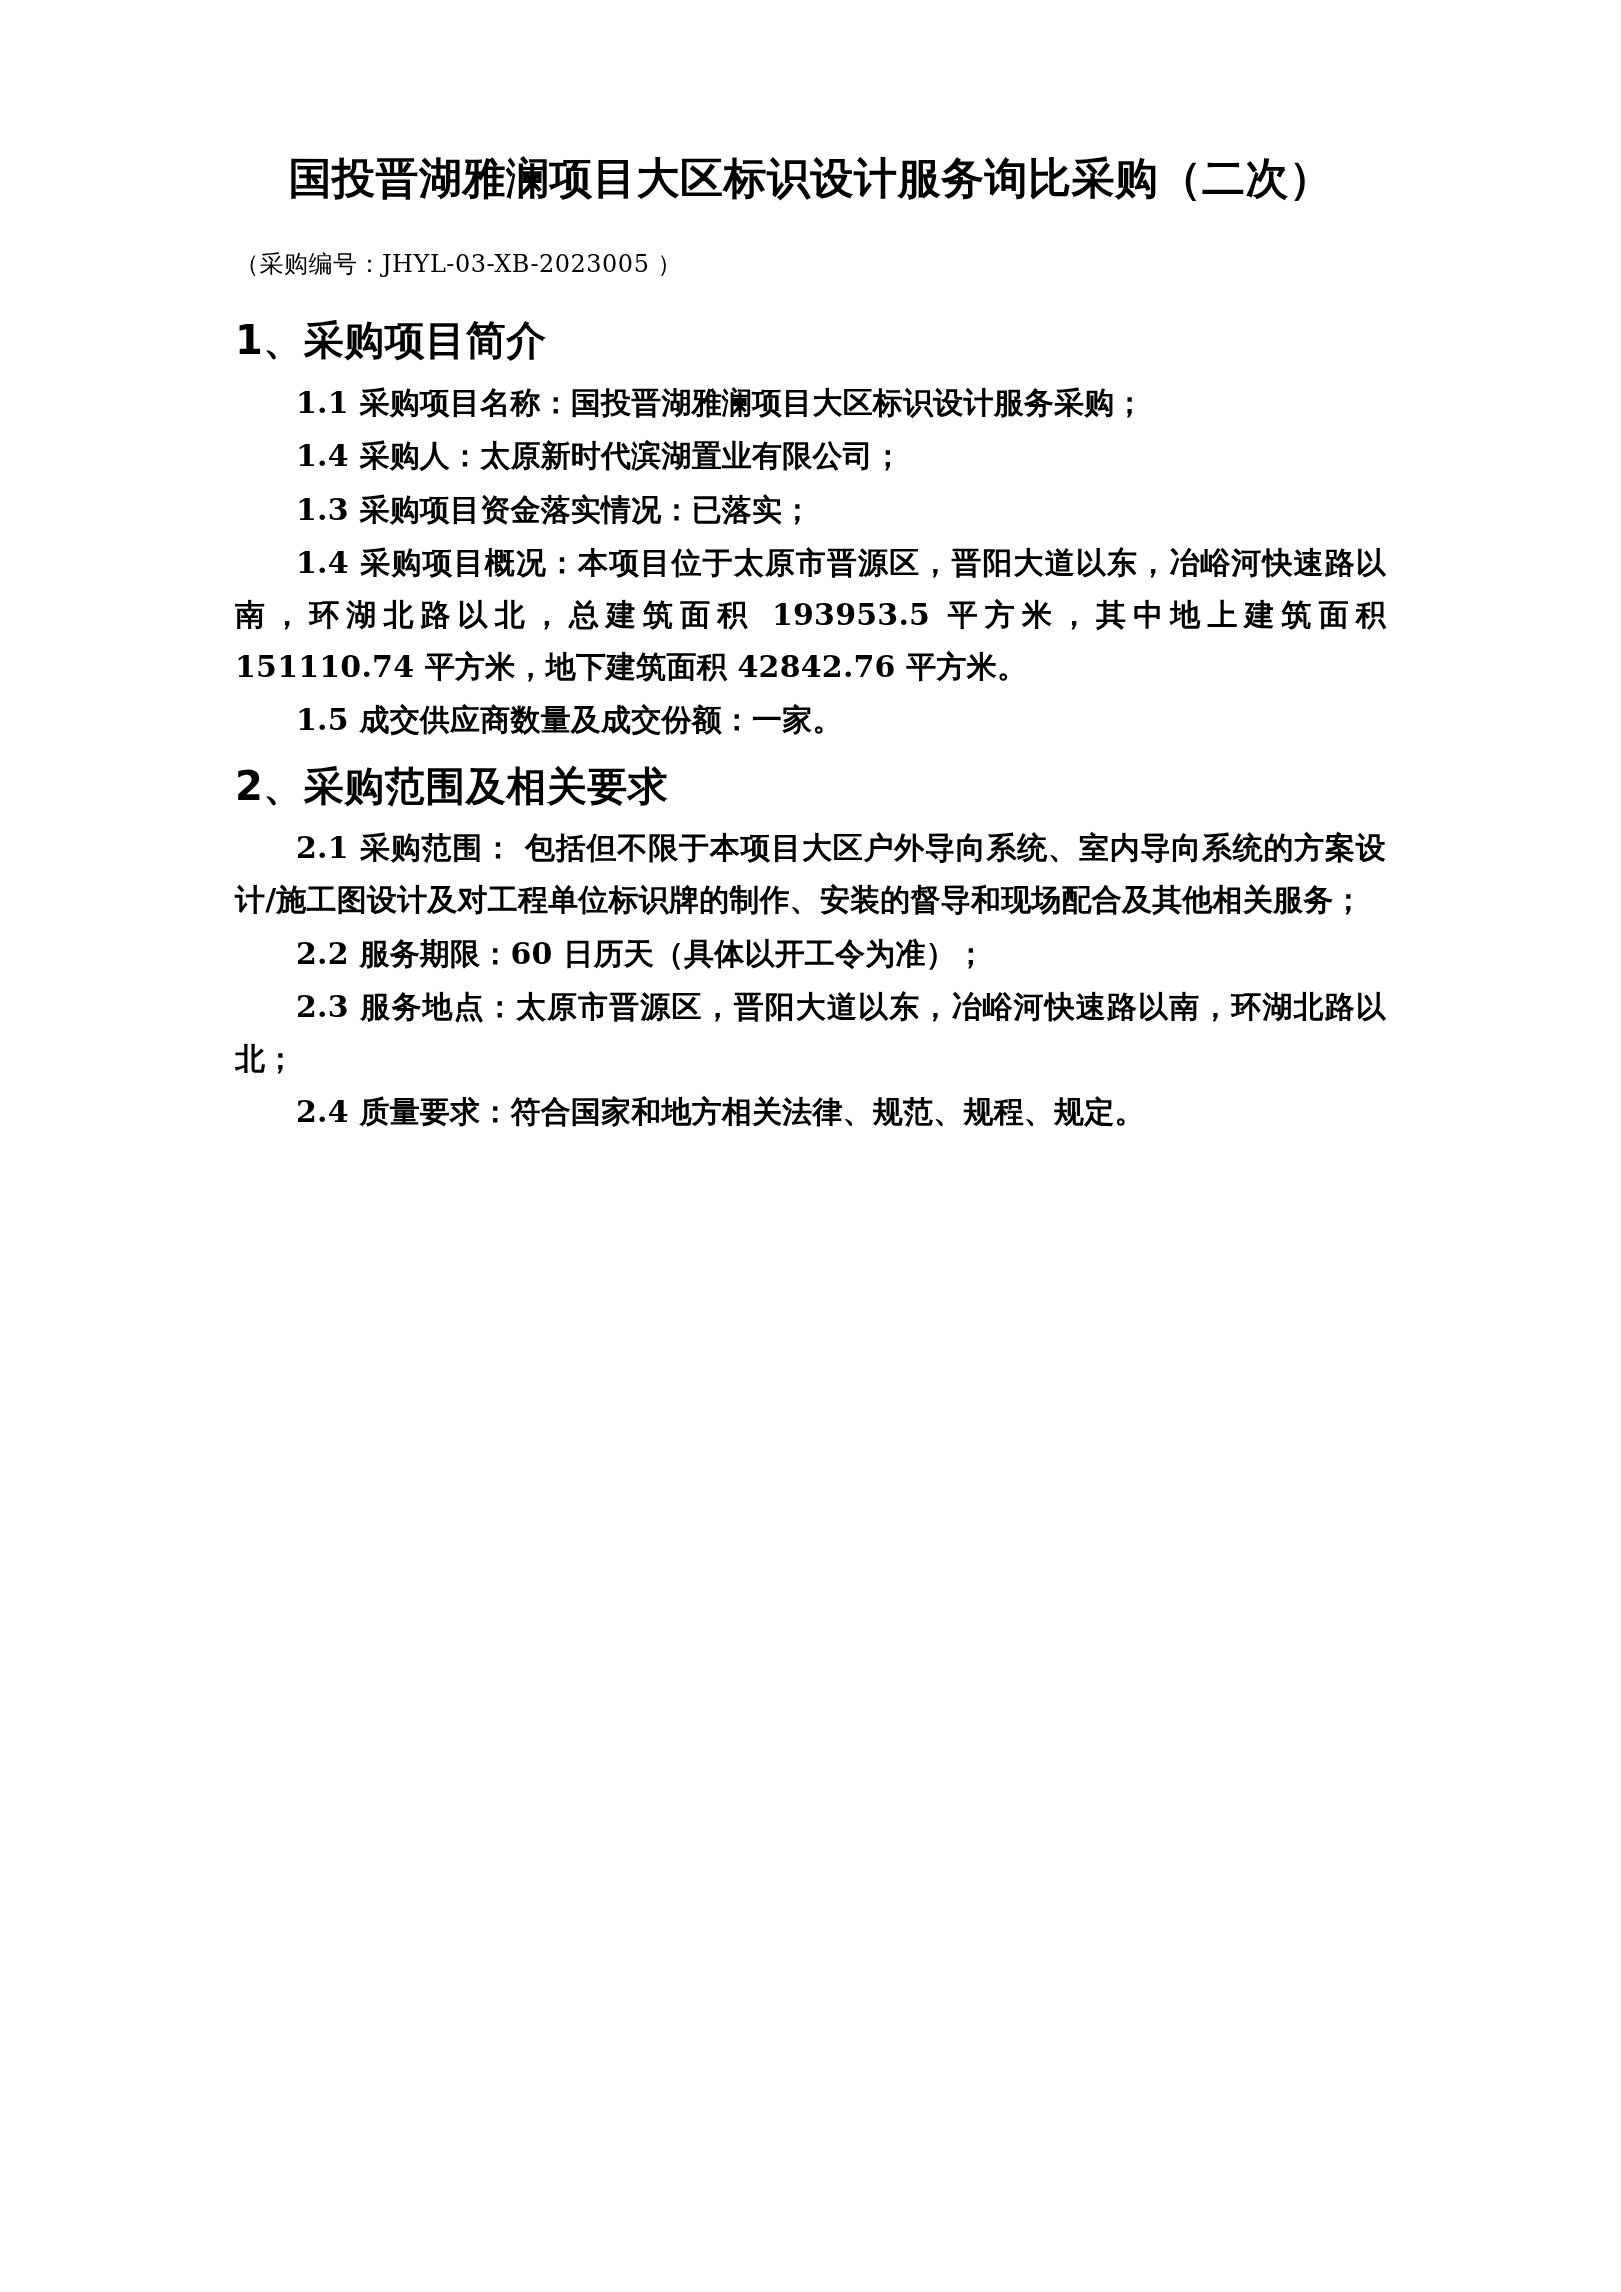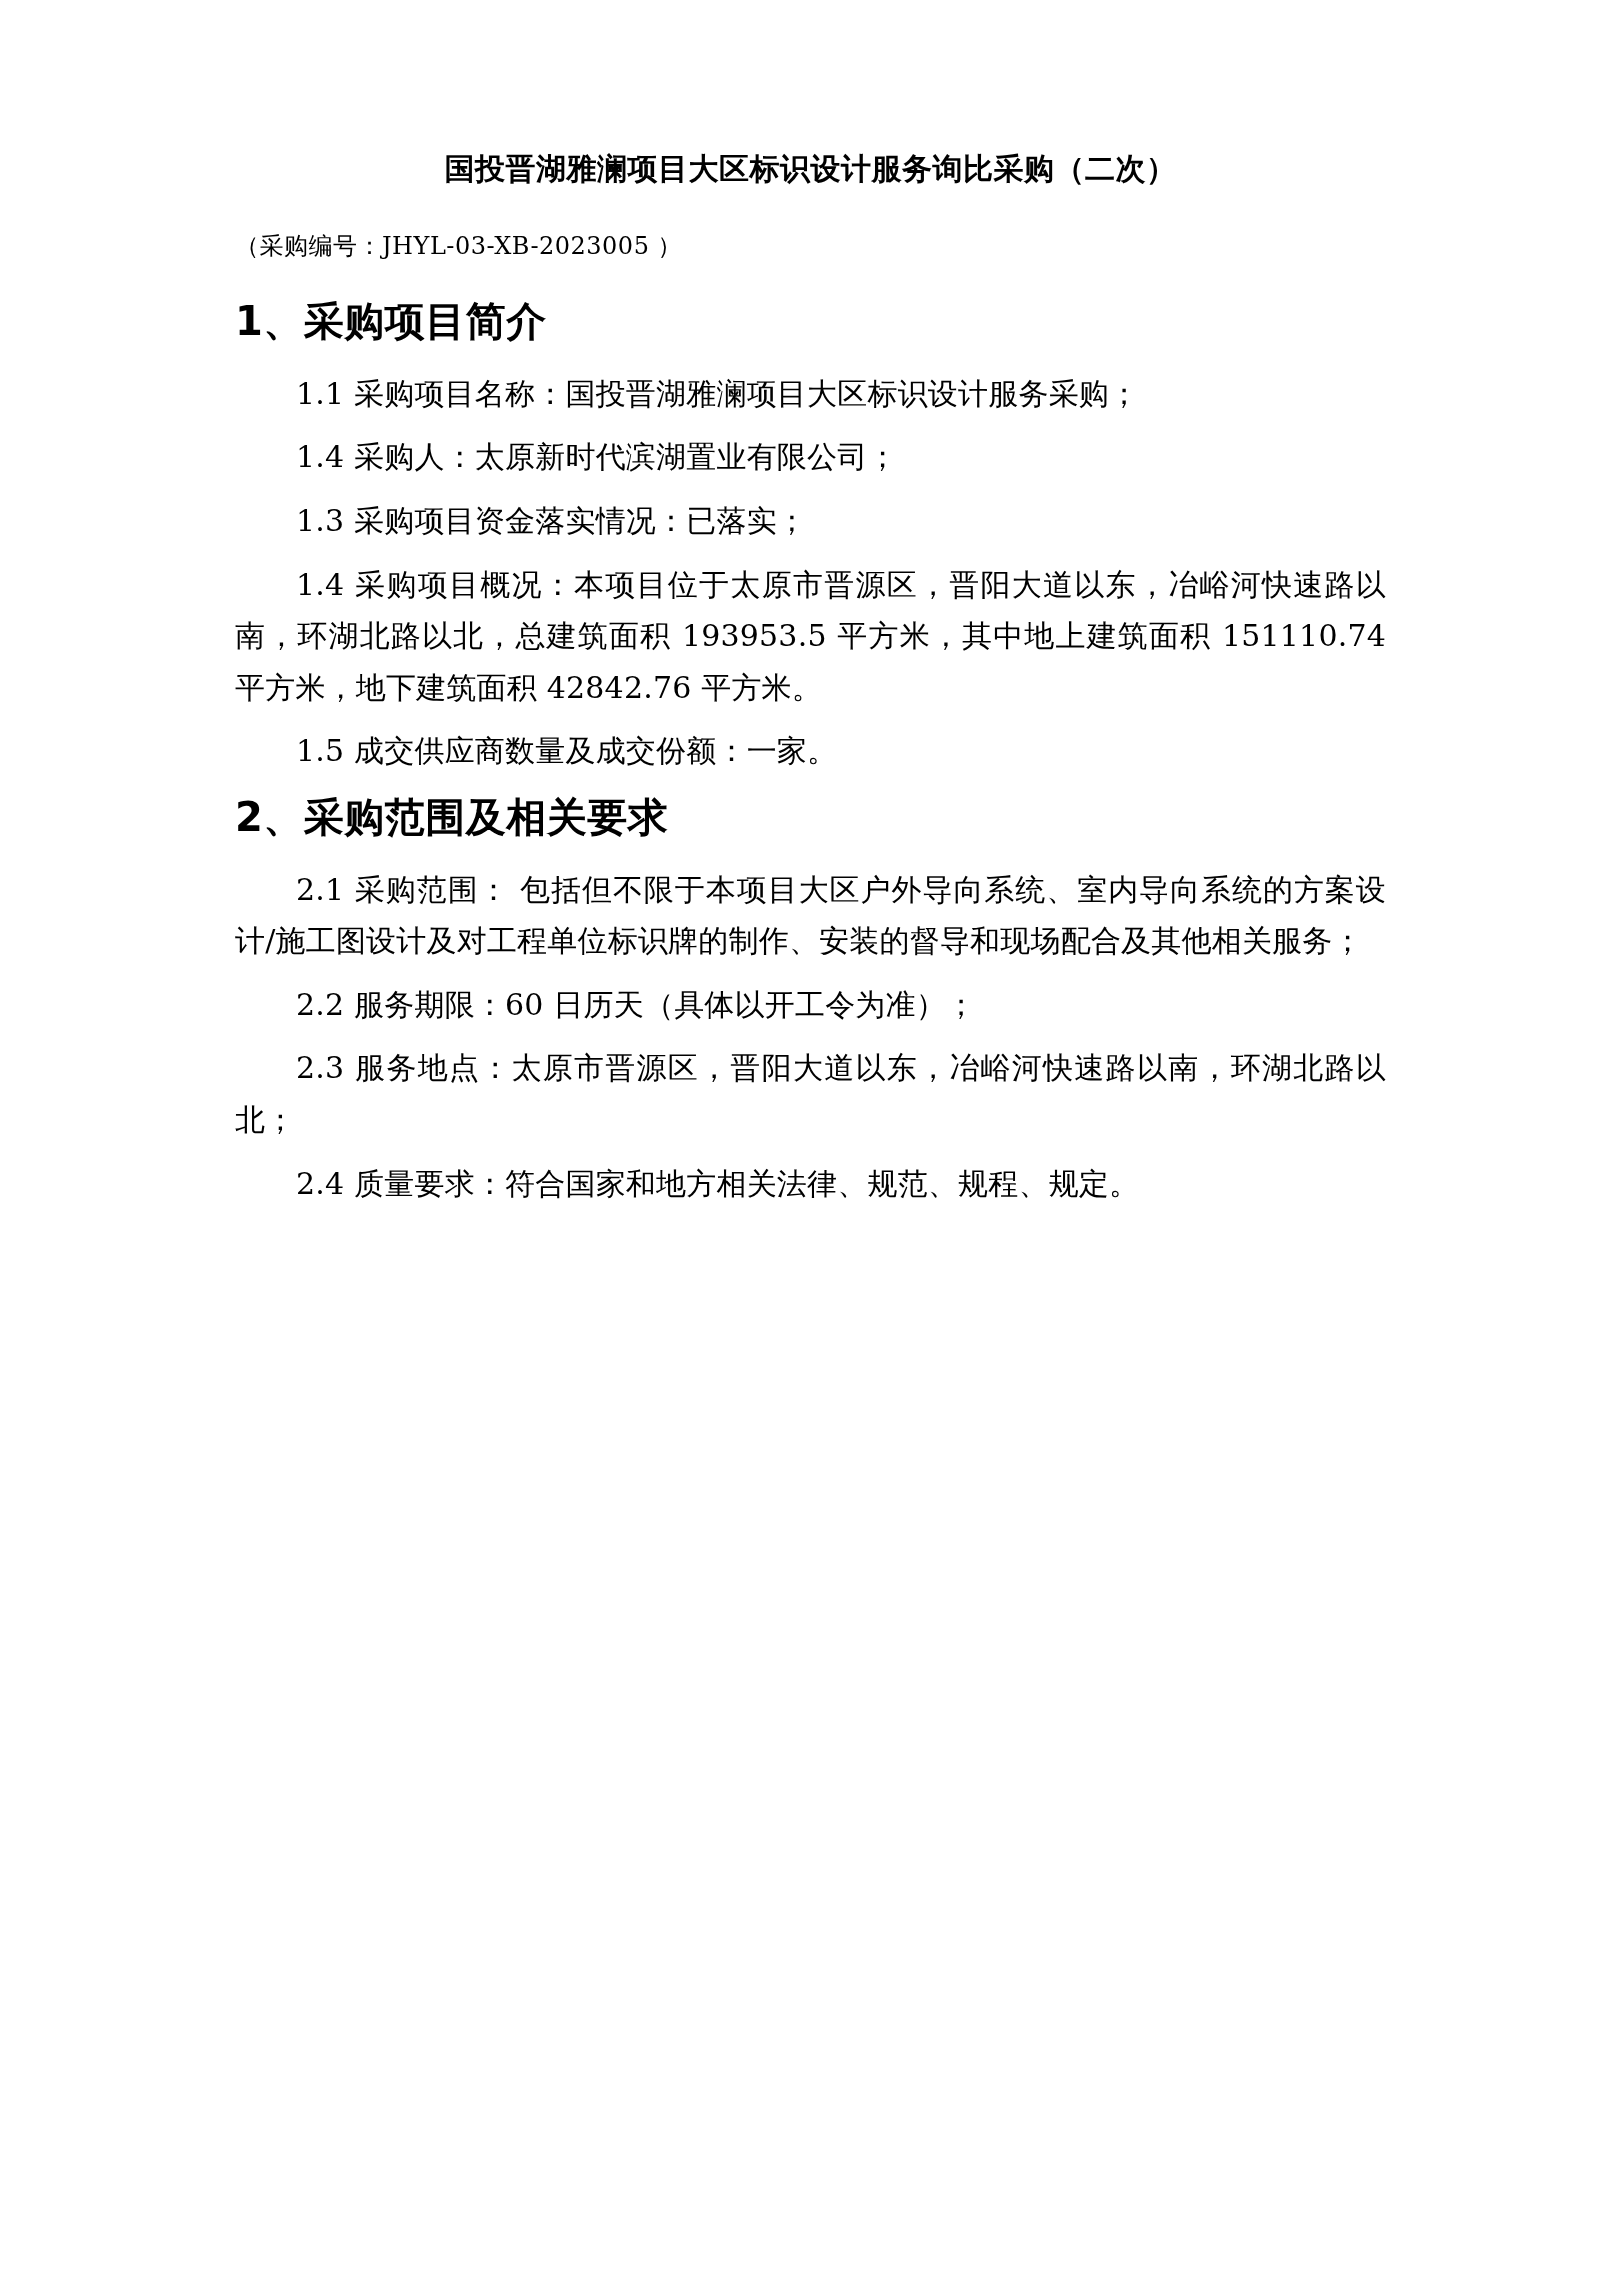--- a/index.html
+++ b/index.html
@@ -17,21 +17,21 @@
   .page {
     position: relative;
     width: 1621px;
     height: 2293px;
     box-sizing: border-box;
     padding: 147px 235px 0 235px;
   }
   .doc-title {
     font-family: "DejaVu Sans", "Liberation Sans", sans-serif;
     font-weight: bold;
-    font-size: 30px;
+    font-size: 43px;
     line-height: 1.45;
     text-align: center;
     letter-spacing: 0.5px;
     margin: 0 0 5.9px 0;
   }
   .doc-title .line2 {
     display: block;
     text-align: left;
     padding-left: 84px;
   }
@@ -58,23 +58,24 @@
     font-size: 40px;
     line-height: 1.72;
     margin: 5.9px 0 2px 0;
     letter-spacing: 0.5px;
   }
   .item {
     font-size: 30px;
     line-height: 1.72;
     text-align: justify;
     text-justify: inter-ideograph;
-    margin: 12px 0 2px 0;
+    margin: 2px 0 2px 0;
     text-indent: 61px;
     letter-spacing: 0.2px;
+    font-weight: bold;
   }
 </style>
 </head>
 <body>
 
 <div class="page">
 
   <h1 class="doc-title">
     <span>国投晋湖雅澜项目大区标识设计服务询比采购（二次）</span>
   </h1>

